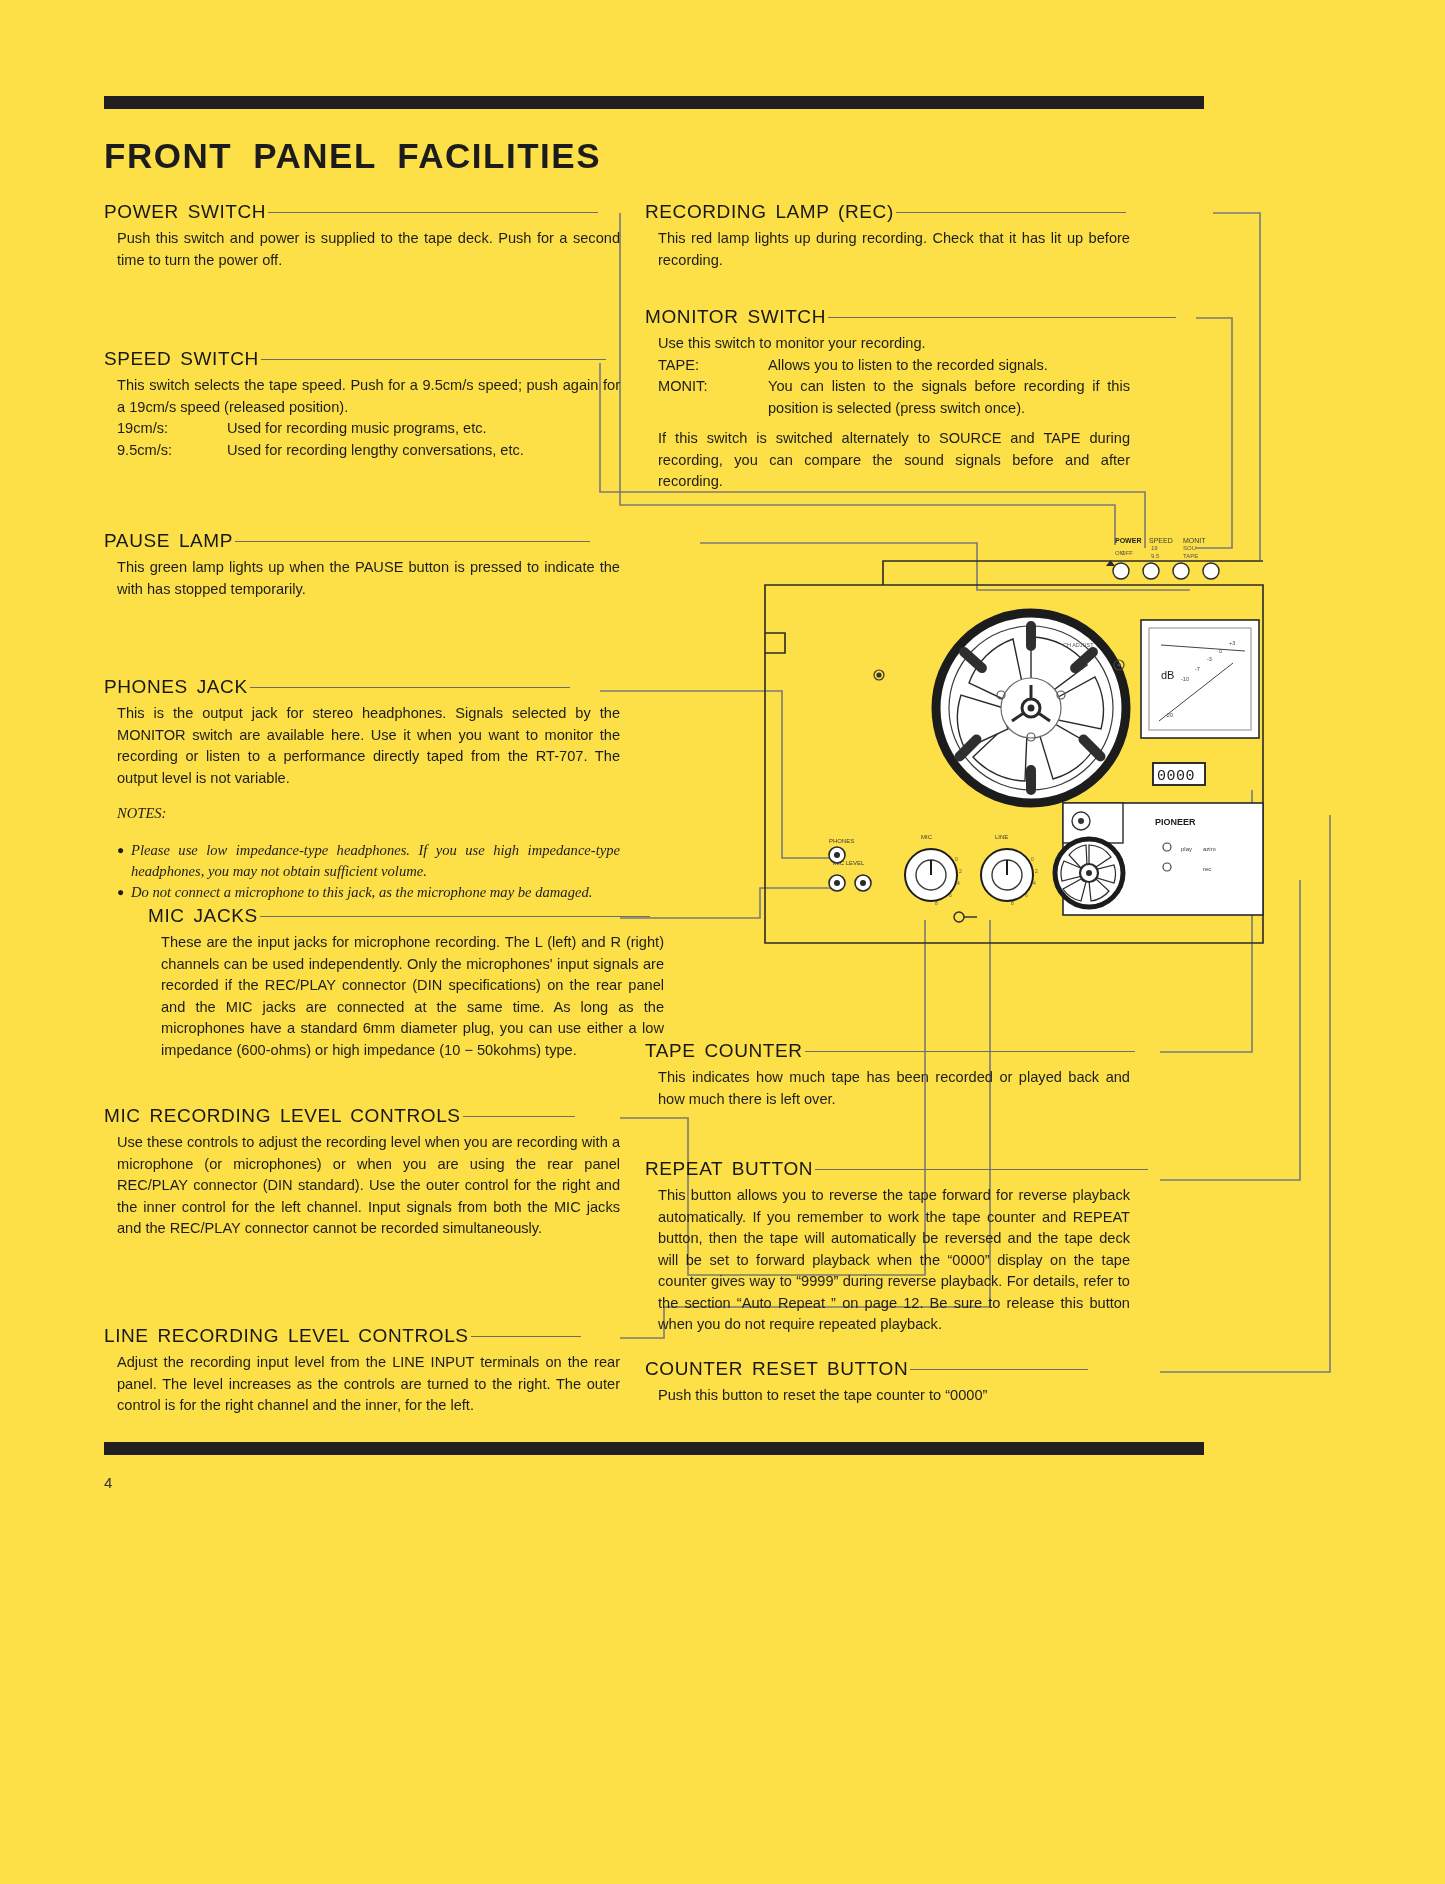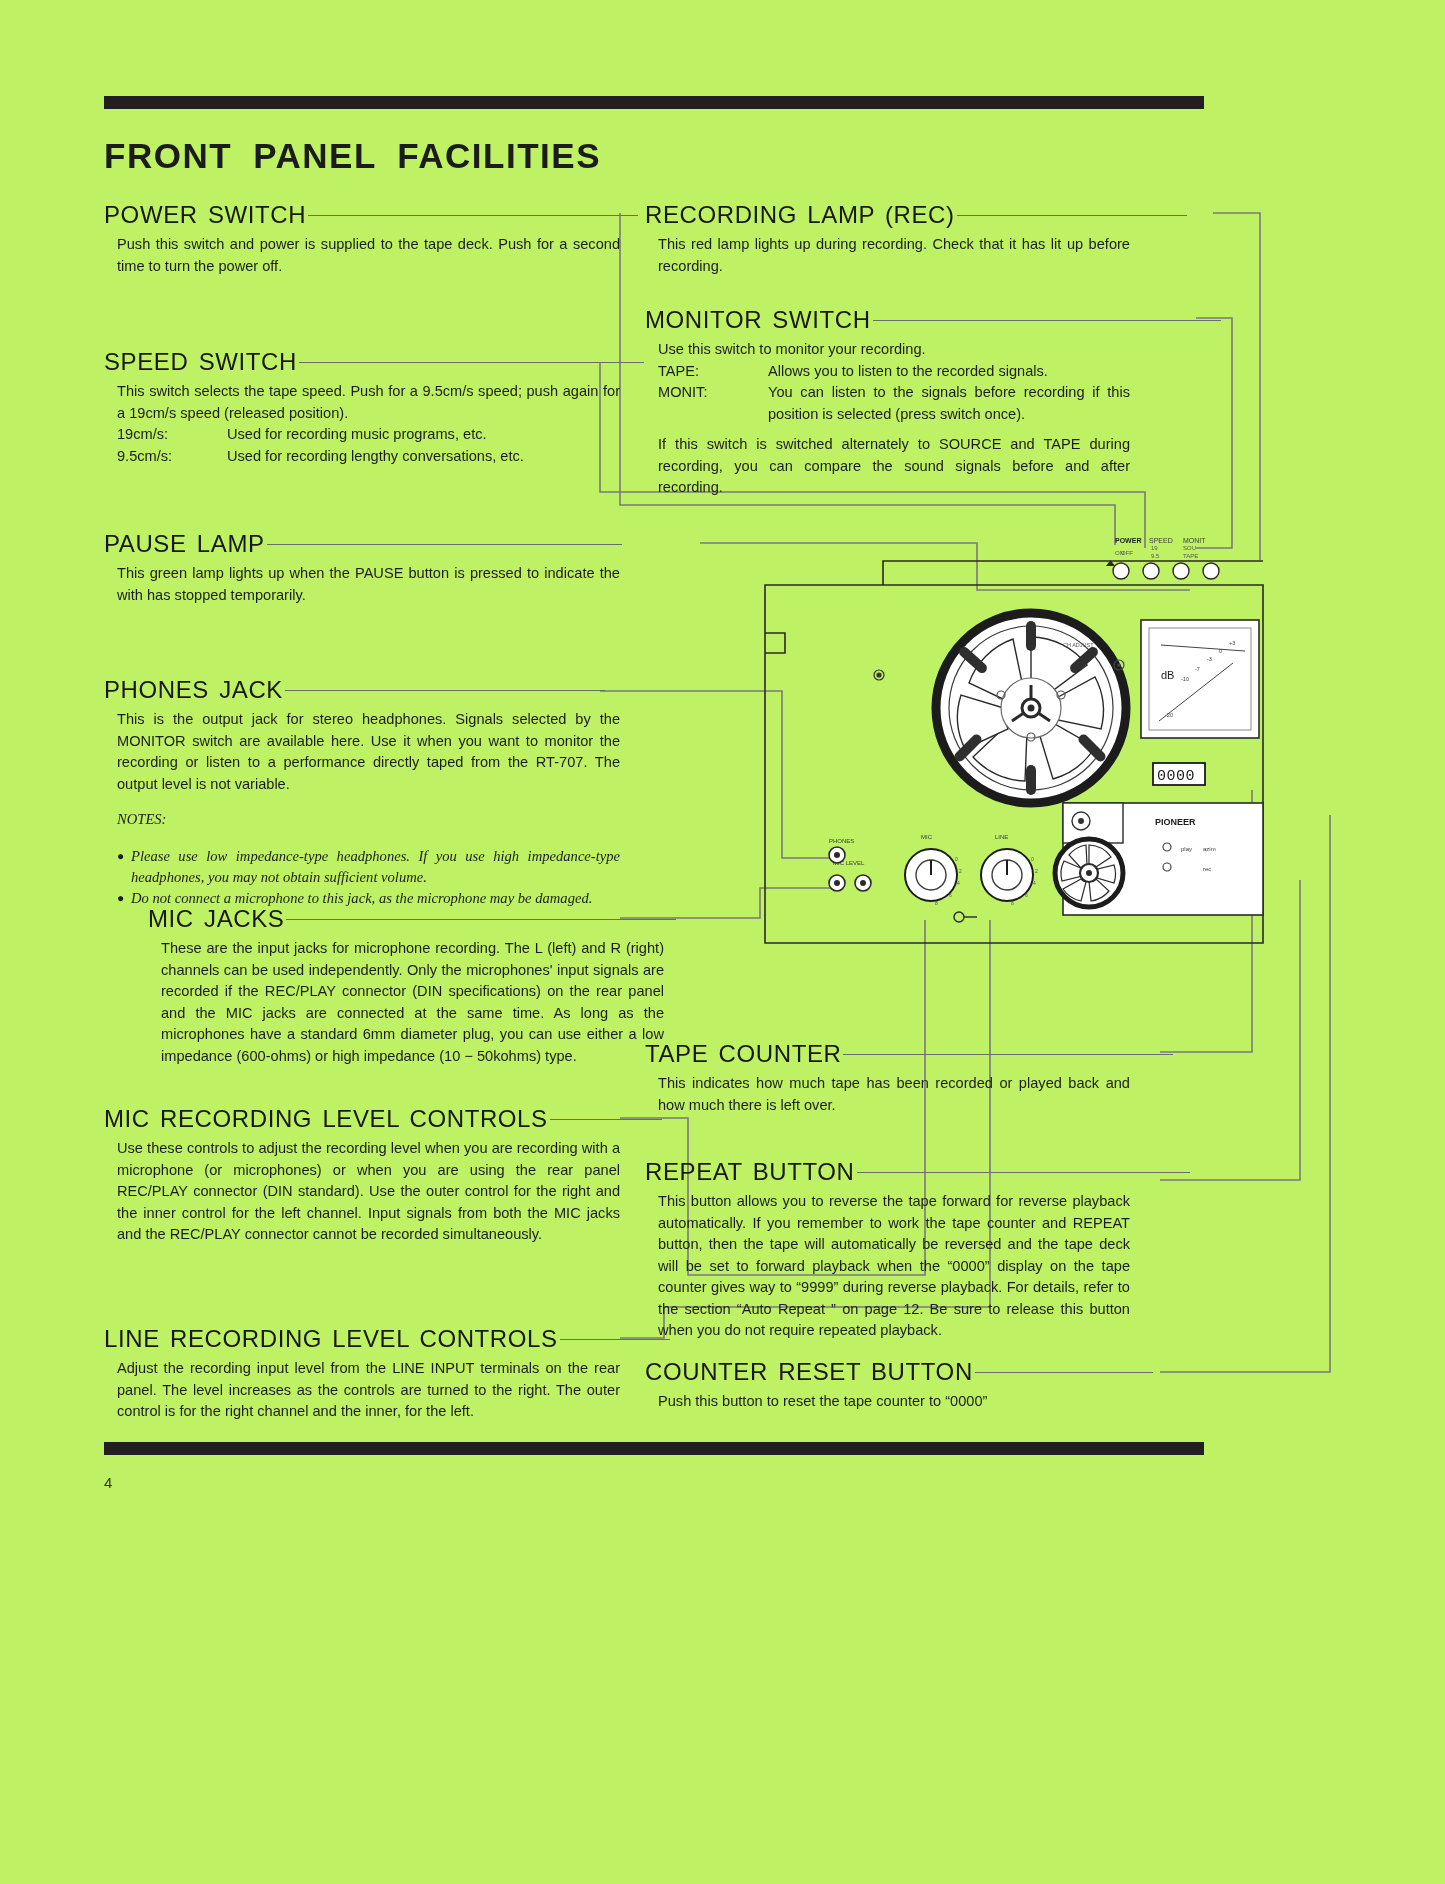--- a/index.html
+++ b/index.html
@@ -8,21 +8,21 @@
     background: #ffffff;
   }
   body {
     font-family: "Liberation Sans", sans-serif;
     color: #1a1a1a;
   }
   .page {
     position: relative;
     width: 1445px;
     height: 1884px;
-    background: #bef264;
+    background: #fde047;
     overflow: hidden;
   }
 
   
   .rule-top {
     position: absolute;
     left: 104px;
     top: 96px;
     width: 1100px;
     height: 13px;
@@ -55,21 +55,21 @@
     font-size: 15px;
     color: #333;
   }
 
   
   .sec {
     position: absolute;
   }
   .sec-head {
     position: relative;
-    font-size: 24px;
+    font-size: 19px;
     letter-spacing: 0.6px;
     word-spacing: 3px;
     color: #181818;
     white-space: nowrap;
     display: flex;
     align-items: center;
   }
   .sec-head .leader {
     display: block;
     height: 1px;

